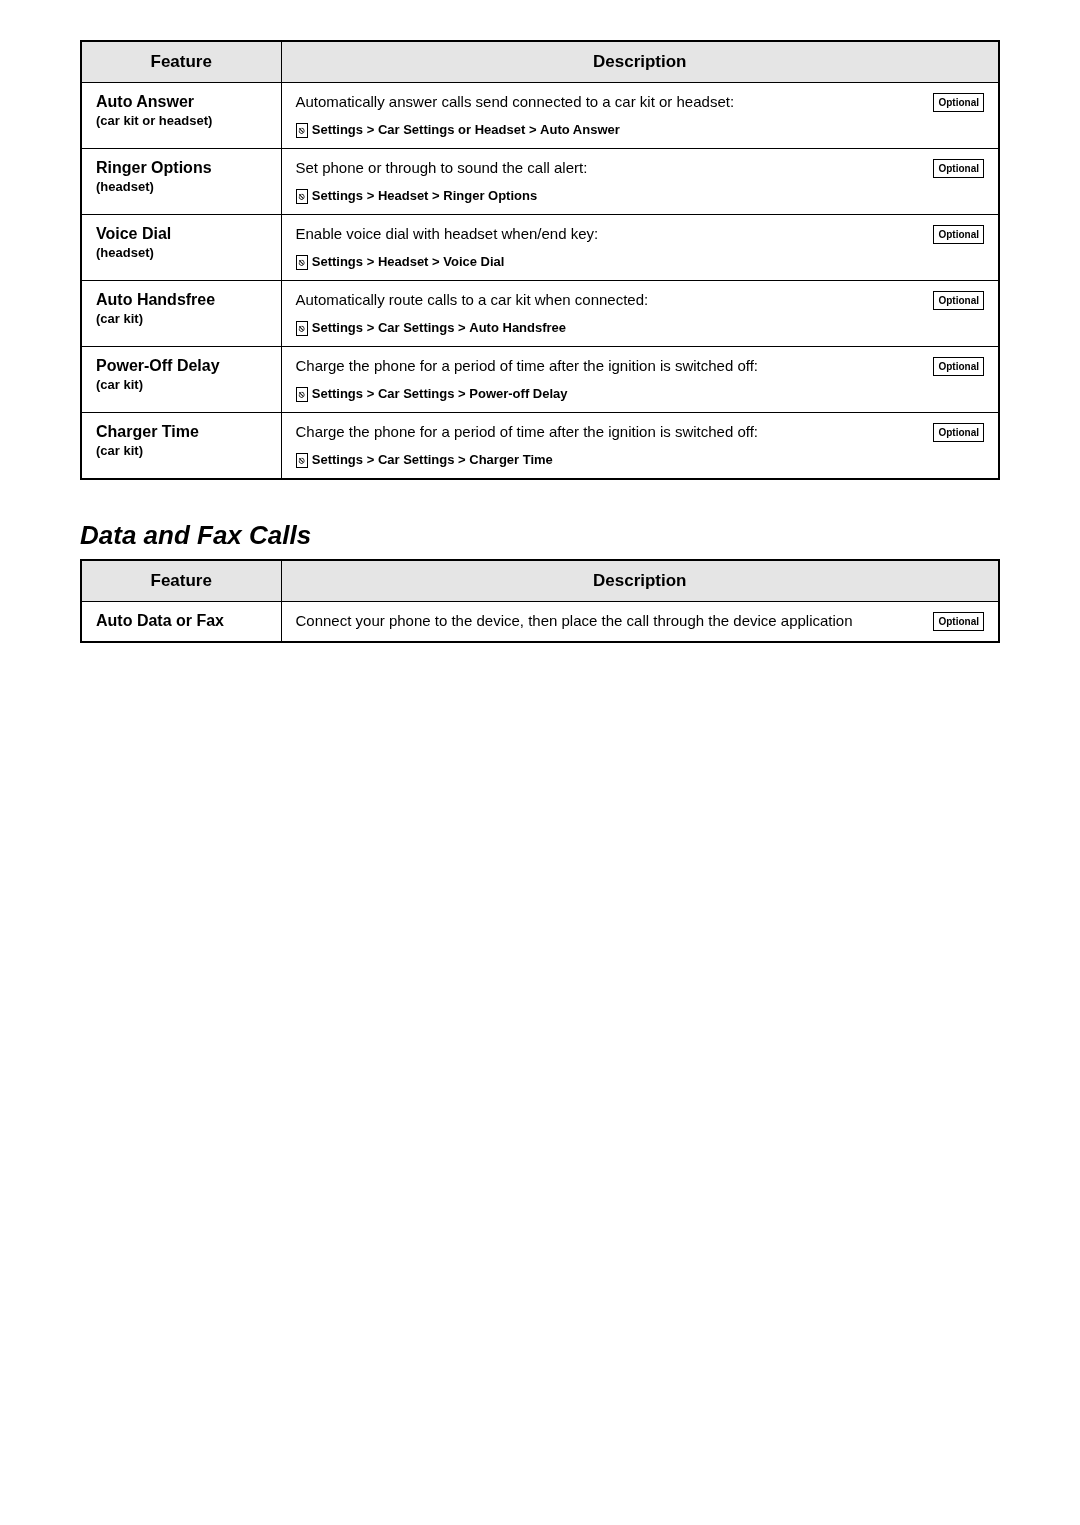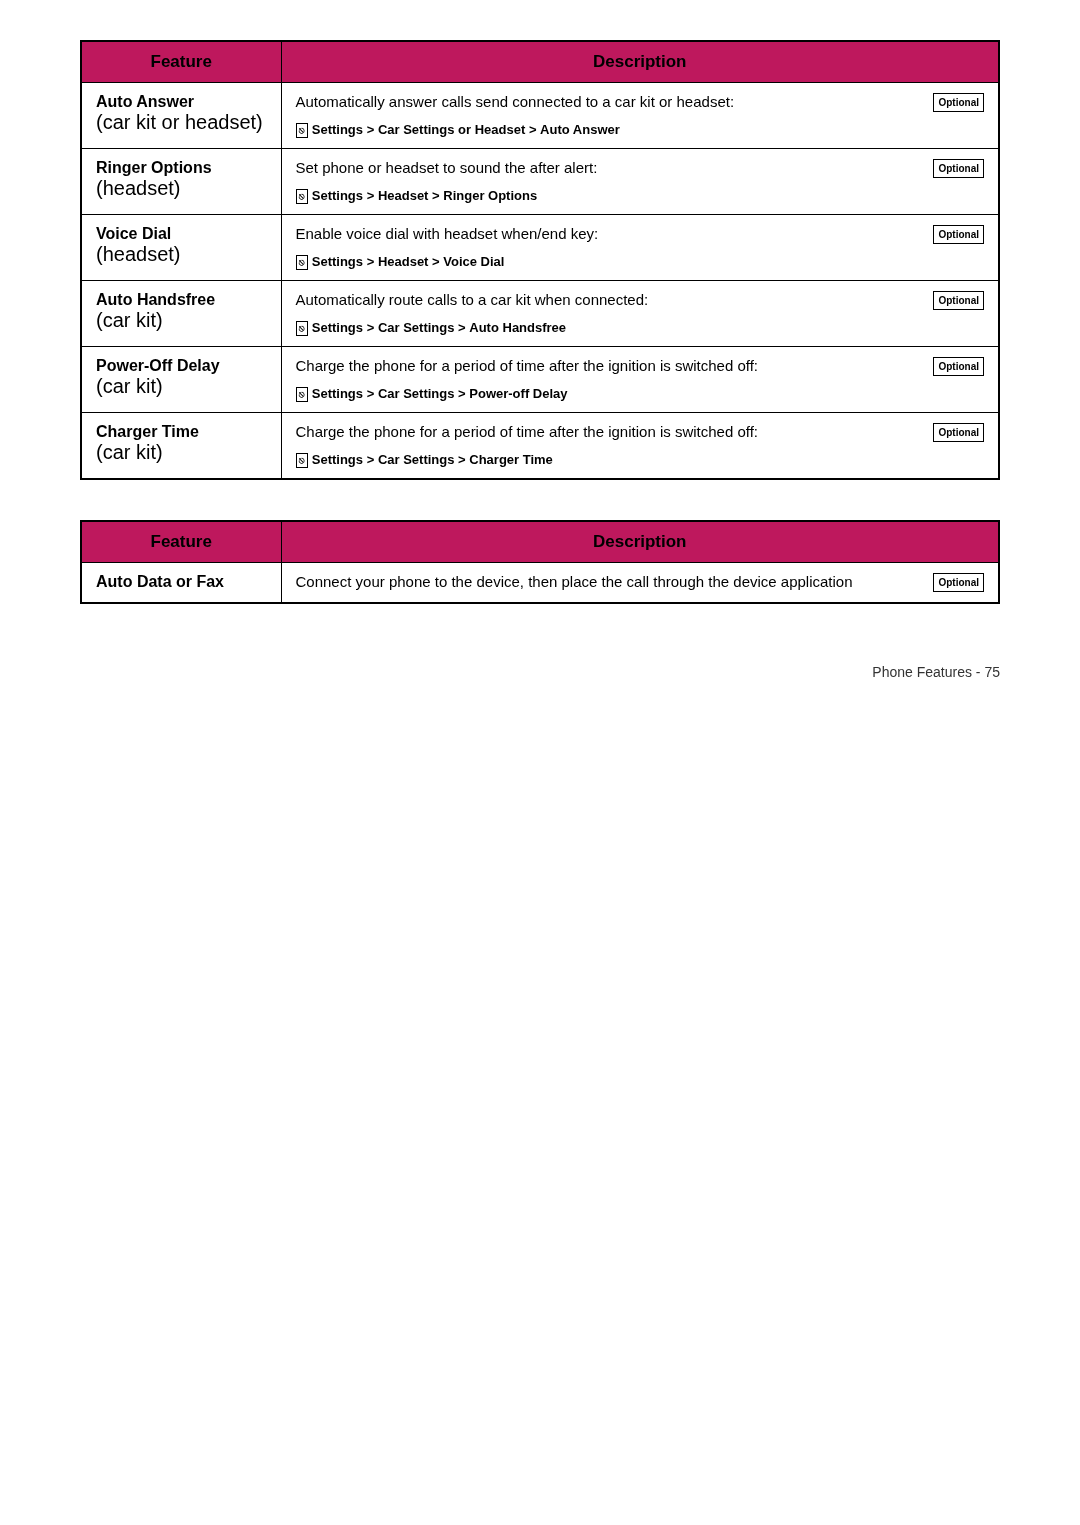--- a/index.html
+++ b/index.html
@@ -31,43 +31,43 @@
       border: 2px solid #000;
     }
 
     th, td {
       border: 1.5px solid #000;
       padding: 10px 14px;
       vertical-align: top;
     }
 
     th {
-      background: #be185d;
+      background: #e5e5e5;
       font-weight: bold;
       font-size: 17px;
     }
 
     .feature-col {
       width: 200px;
       min-width: 180px;
     }
 
     .desc-col {
       width: auto;
     }
 
     .feature-name {
       font-weight: bold;
       font-size: 16px;
       display: block;
     }
 
     .feature-sub {
-      font-weight: normal;
-      font-size: 20px;
+      font-weight: bold;
+      font-size: 13px;
     }
 
     .desc-wrapper {
       position: relative;
     }
 
     .optional-badge {
       display: inline-block;
       border: 1.5px solid #000;
       font-size: 10px;
@@ -151,21 +151,21 @@
       </tr>
 
       <tr>
         <td class="feature-col">
           <span class="feature-name">Ringer Options</span>
           <span class="feature-sub">(headset)</span>
         </td>
         <td class="desc-col">
           <div class="desc-wrapper">
             <span class="optional-badge">Optional</span>
-            <span class="desc-text">Set phone or headset to sound the after alert:</span>
+            <span class="desc-text">Set phone or through to sound the call alert:</span>
             <span class="desc-path bold-path">
               <span class="menu-icon">⎋</span> <b>Settings</b> &gt; <b>Headset</b> &gt; <b>Ringer Options</b>
             </span>
           </div>
         </td>
       </tr>
 
       <tr>
         <td class="feature-col">
           <span class="feature-name">Voice Dial</span>
@@ -226,20 +226,21 @@
             <span class="desc-path bold-path">
               <span class="menu-icon">⎋</span> <b>Settings</b> &gt; <b>Car Settings</b> &gt; <b>Charger Time</b>
             </span>
           </div>
         </td>
       </tr>
     </tbody>
   </table>
 
   <div>
+    <h2 class="section-heading">Data and Fax Calls</h2>
     <table>
       <thead>
         <tr>
           <th class="feature-col">Feature</th>
           <th class="desc-col">Description</th>
         </tr>
       </thead>
       <tbody>
 
         <tr>
@@ -250,17 +251,14 @@
             <div class="desc-wrapper">
               <span class="optional-badge">Optional</span>
               <span class="desc-text">Connect your phone to the device, then place the call through the device application</span>
             </div>
           </td>
         </tr>
       </tbody>
     </table>
   </div>
 
-  <div class="page-footer">
-    <span>Phone Features - 75</span>
-  </div>
 
 </div>
 
 </body></html>

